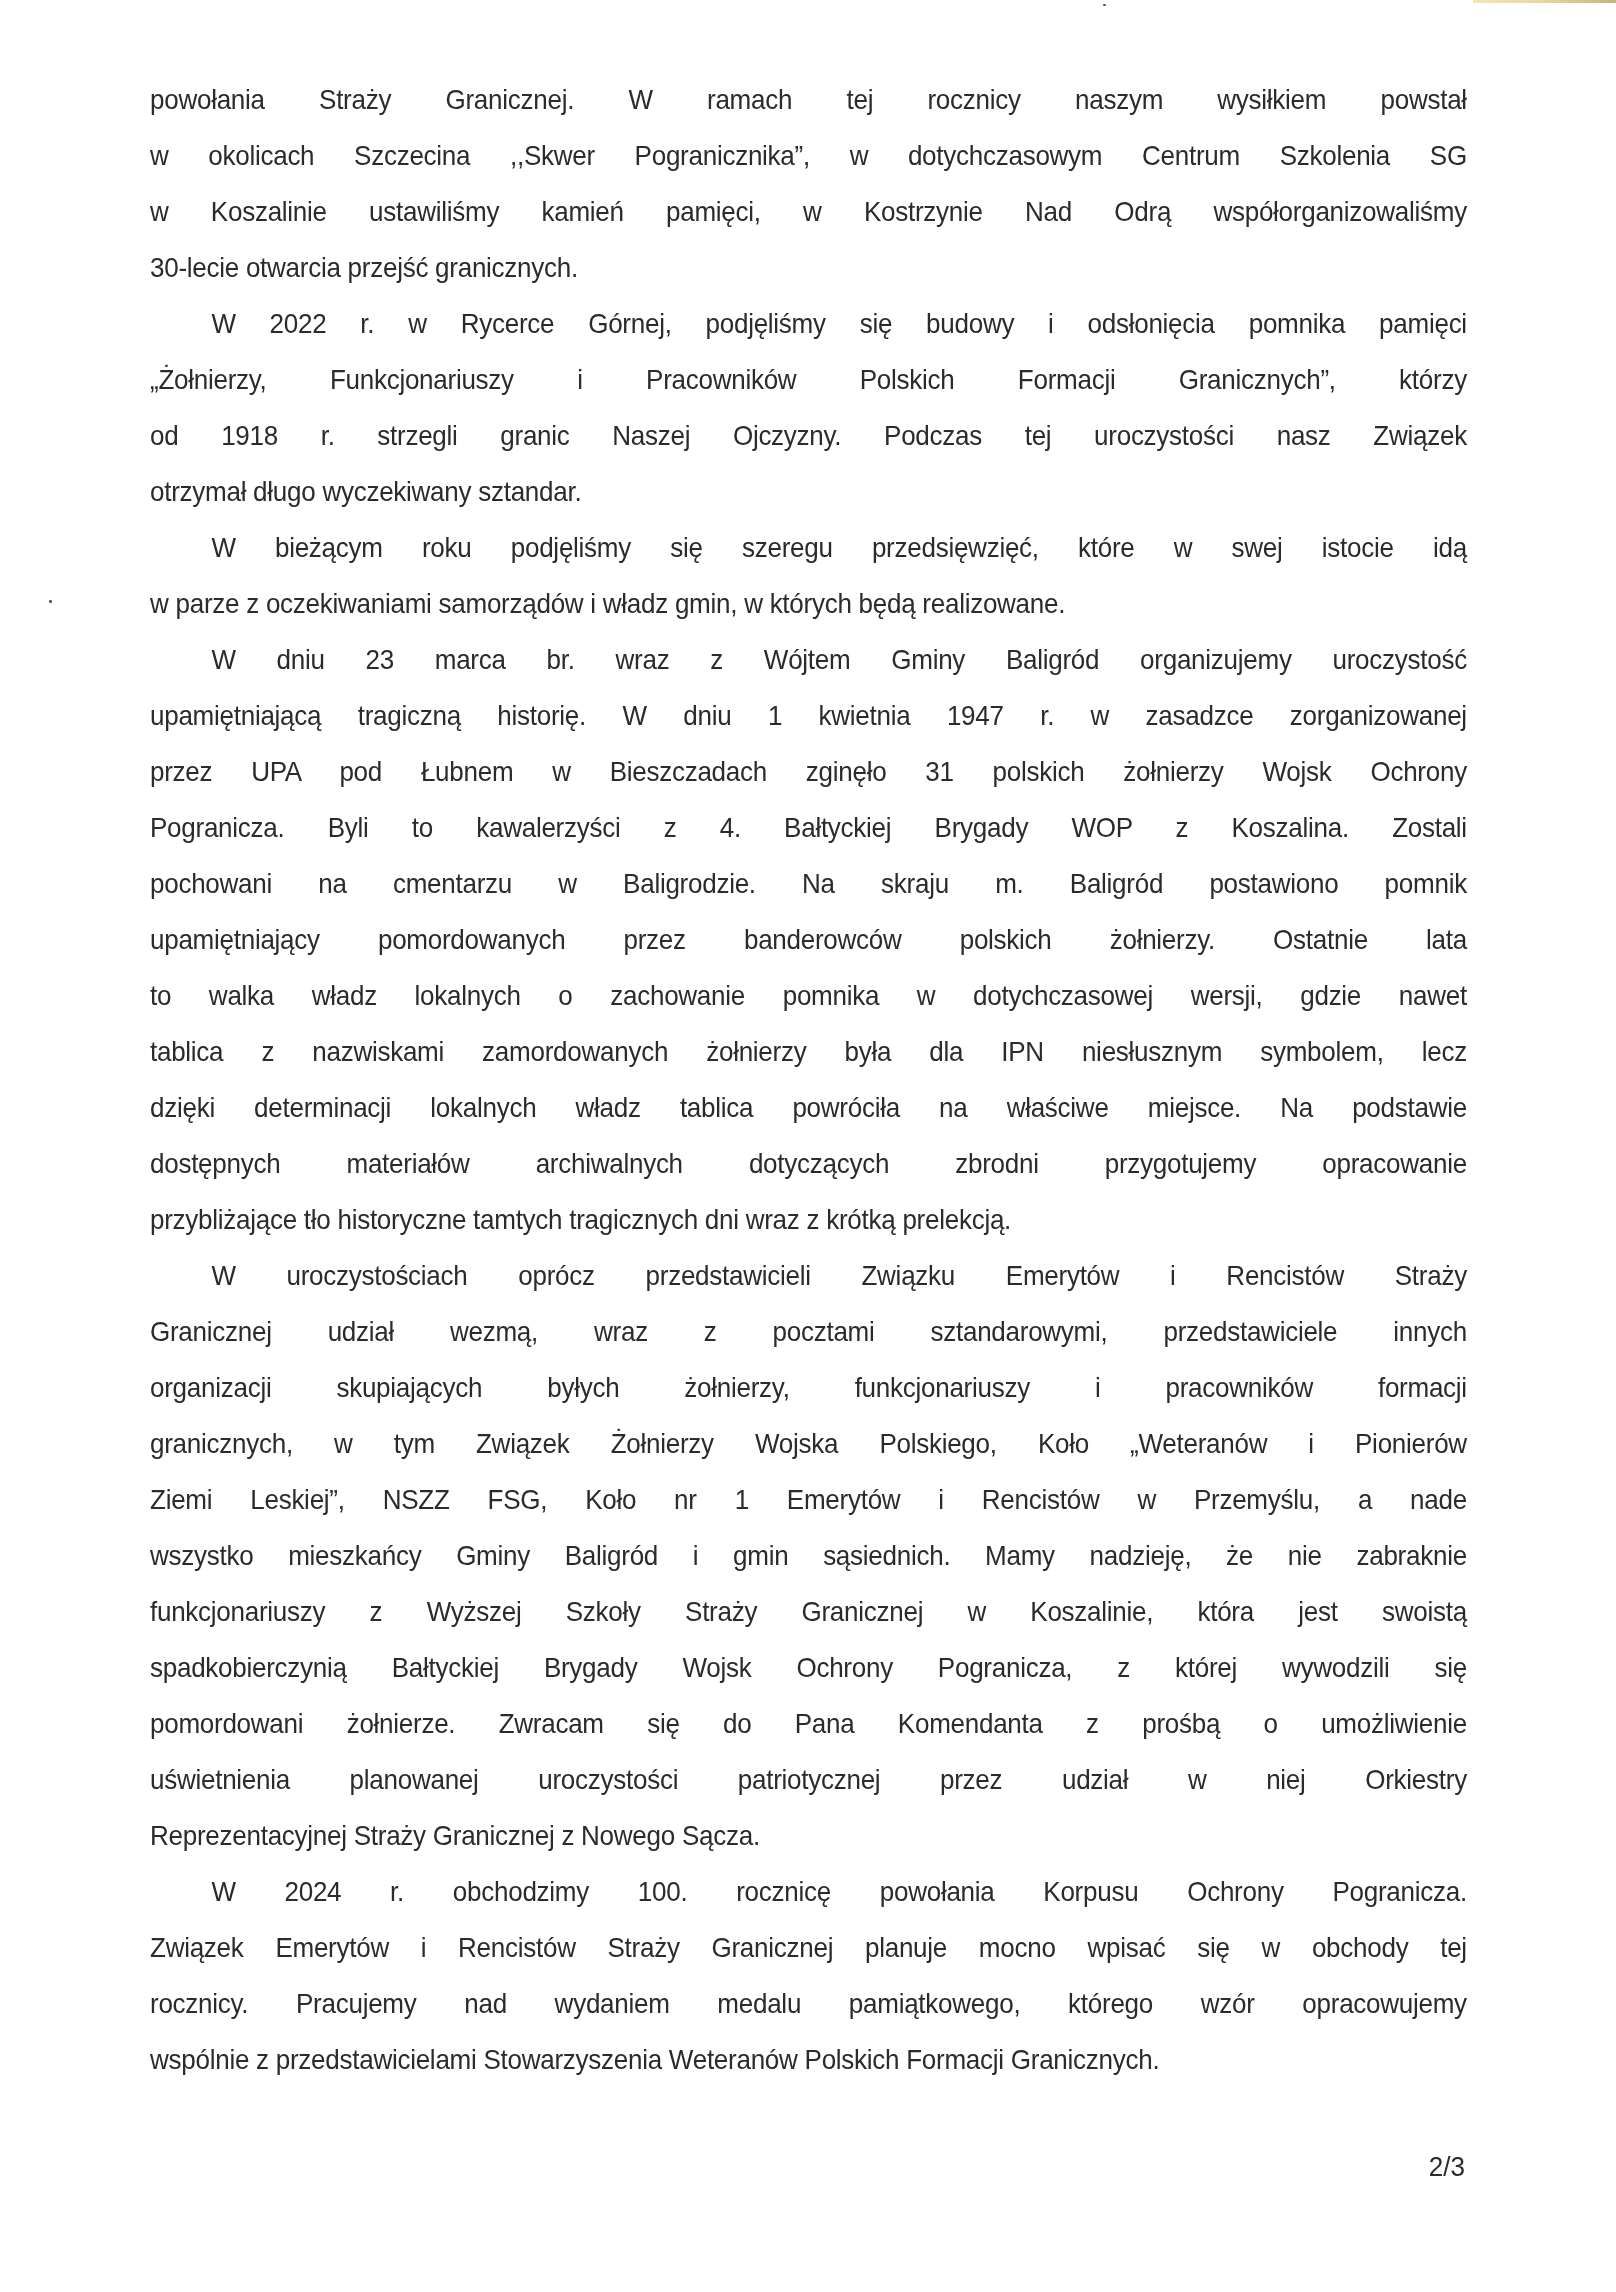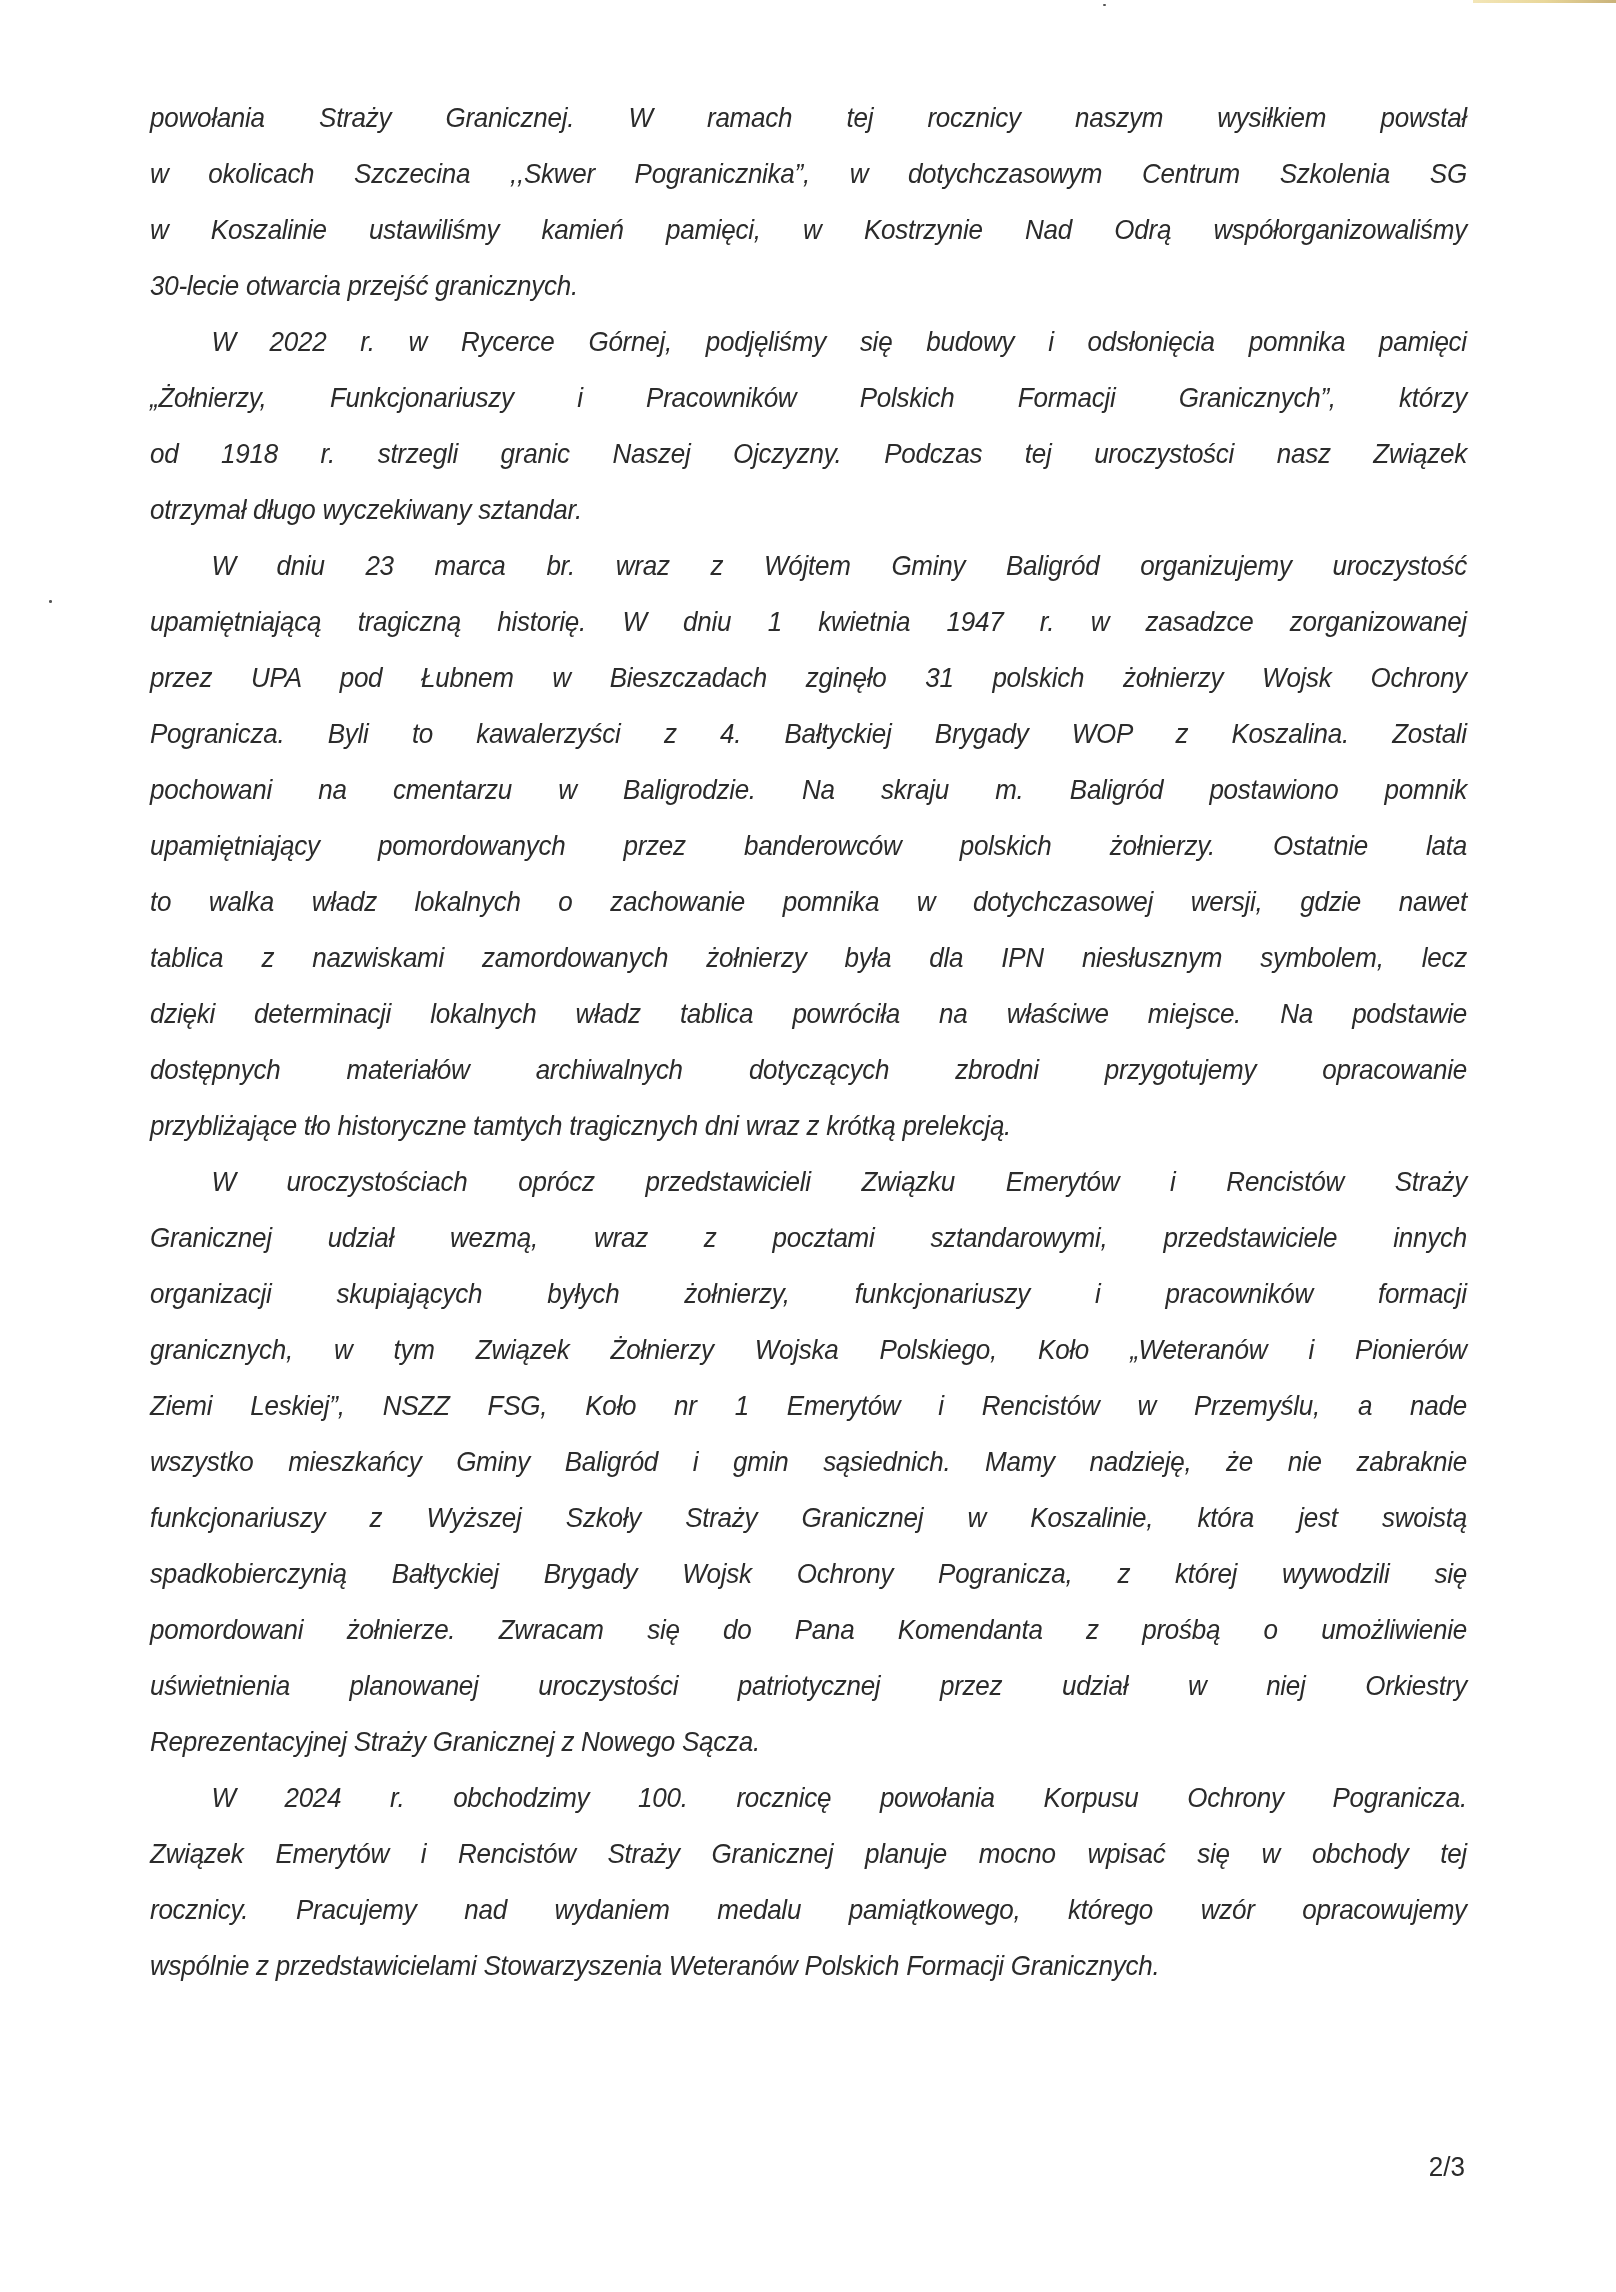--- a/index.html
+++ b/index.html
@@ -26,23 +26,22 @@
     .scan-dot {
       position: absolute;
       width: 2.7px;
       height: 2.7px;
       background: #555;
       border-radius: 50%;
     }
     .page-body {
       position: absolute;
       left: 150px;
-      top: 90px;
+      top: 72px;
       width: 1317px;
-      font-style: italic;
     }
     .line {
       height: 56px;
       line-height: 56px;
       font-size: 28px;
       letter-spacing: -0.3px;
       white-space: nowrap;
       text-align: justify;
       text-align-last: justify;
       transform: scaleX(0.93);
@@ -80,20 +79,24 @@
       <div class="line">w Koszalinie ustawiliśmy kamień pamięci, w Kostrzynie Nad Odrą współorganizowaliśmy</div>
       <div class="line last">30-lecie otwarcia przejść granicznych.</div>
     </div>
     <div>
       <div class="line indent">W 2022 r. w Rycerce Górnej, podjęliśmy się budowy i odsłonięcia pomnika pamięci</div>
       <div class="line">„Żołnierzy, Funkcjonariuszy i Pracowników Polskich Formacji Granicznych”, którzy</div>
       <div class="line">od 1918 r. strzegli granic Naszej Ojczyzny. Podczas tej uroczystości nasz Związek</div>
       <div class="line last">otrzymał długo wyczekiwany sztandar.</div>
     </div>
     <div>
+      <div class="line indent">W bieżącym roku podjęliśmy się szeregu przedsięwzięć, które w swej istocie idą</div>
+      <div class="line last">w parze z oczekiwaniami samorządów i władz gmin, w których będą realizowane.</div>
+    </div>
+    <div>
       <div class="line indent">W dniu 23 marca br. wraz z Wójtem Gminy Baligród organizujemy uroczystość</div>
       <div class="line">upamiętniającą tragiczną historię. W dniu 1 kwietnia 1947 r. w zasadzce zorganizowanej</div>
       <div class="line">przez UPA pod Łubnem w Bieszczadach zginęło 31 polskich żołnierzy Wojsk Ochrony</div>
       <div class="line">Pogranicza. Byli to kawalerzyści z 4. Bałtyckiej Brygady WOP z Koszalina. Zostali</div>
       <div class="line">pochowani na cmentarzu w Baligrodzie. Na skraju m. Baligród postawiono pomnik</div>
       <div class="line">upamiętniający pomordowanych przez banderowców polskich żołnierzy. Ostatnie lata</div>
       <div class="line">to walka władz lokalnych o zachowanie pomnika w dotychczasowej wersji, gdzie nawet</div>
       <div class="line">tablica z nazwiskami zamordowanych żołnierzy była dla IPN niesłusznym symbolem, lecz</div>
       <div class="line">dzięki determinacji lokalnych władz tablica powróciła na właściwe miejsce. Na podstawie</div>
       <div class="line">dostępnych materiałów archiwalnych dotyczących zbrodni przygotujemy opracowanie</div>

